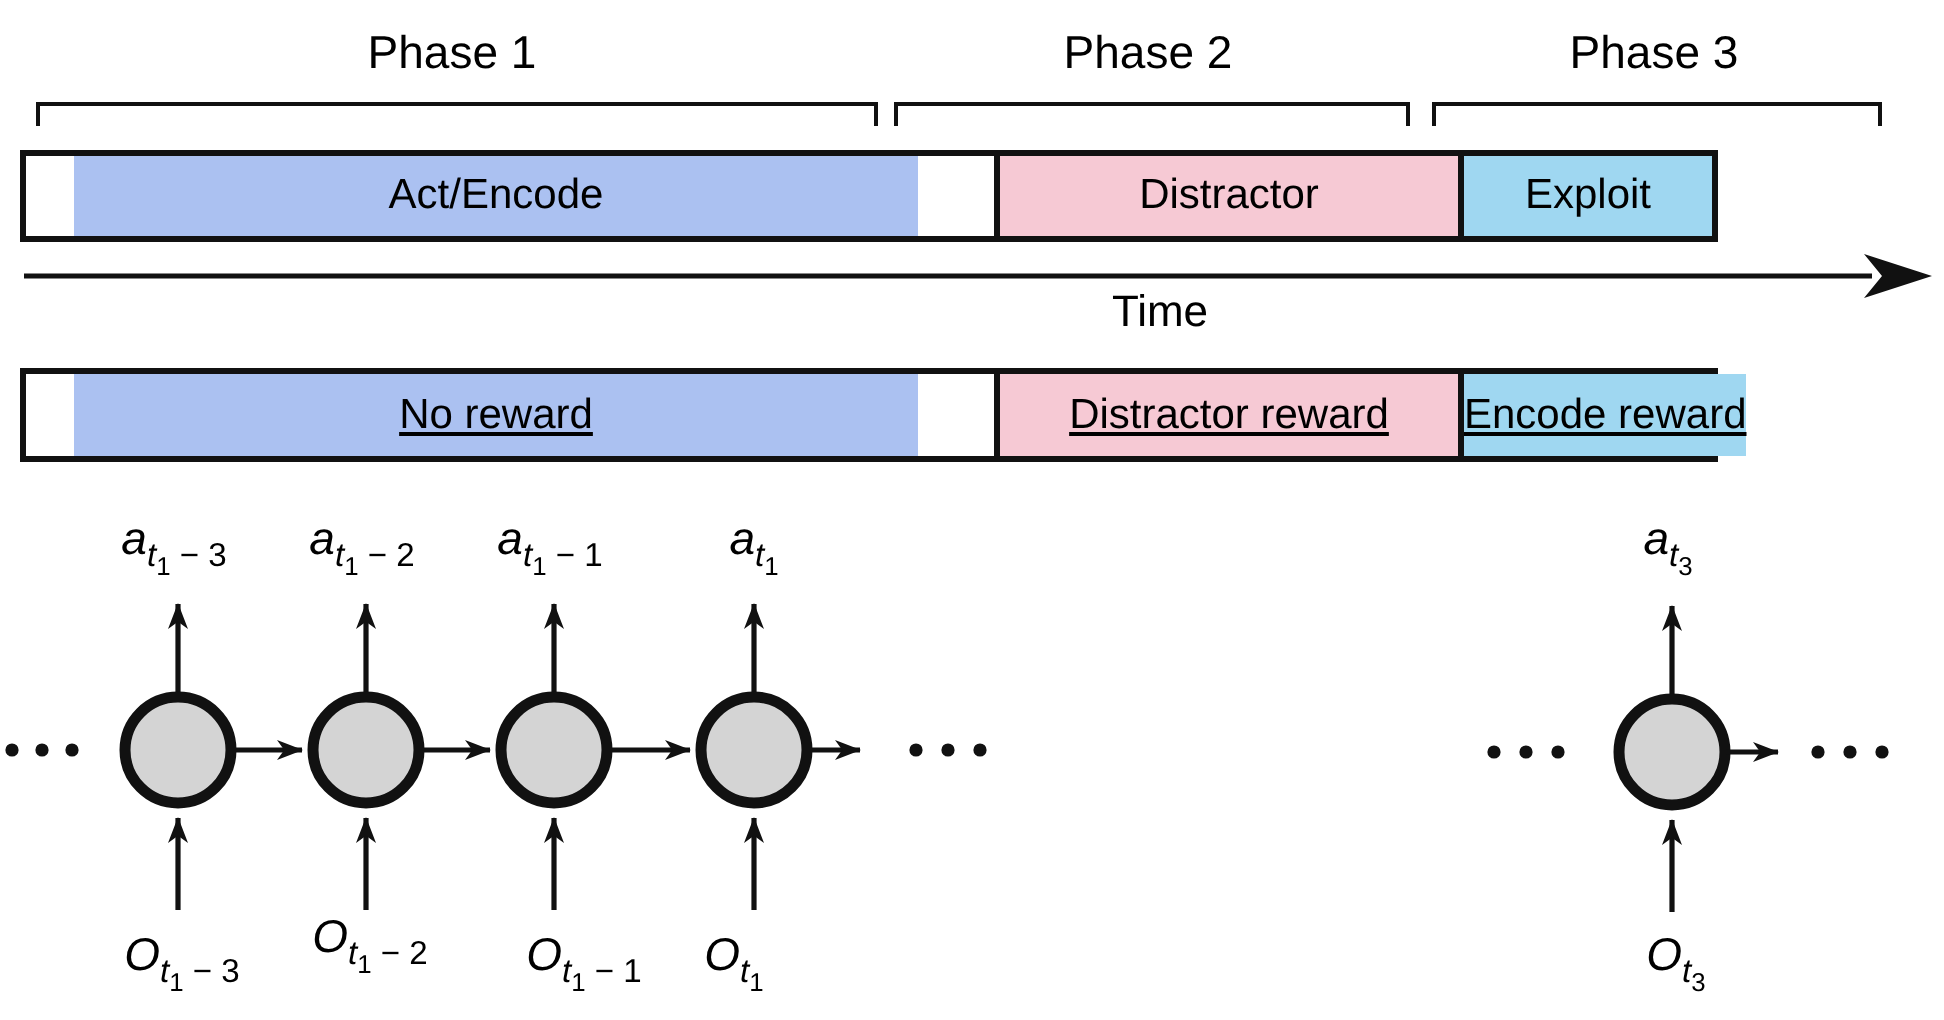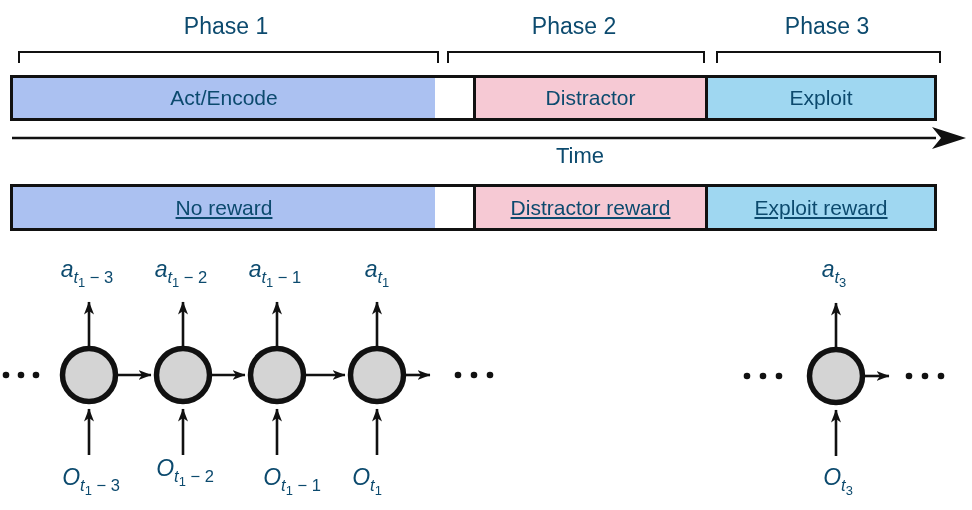--- a/index.html
+++ b/index.html
@@ -1,37 +1,38 @@
 <!DOCTYPE html>
 <html style="--c-phase1: #abc1f1; --c-phase2: #f6c9d4; --c-phase3: #9fd7f1; --c-node: #d4d4d4; --c-ink: #111111;"><head>
 <meta charset="utf-8">
 <style>
   html,body { margin:0; padding:0; background:#fff; }
   #fig {
     position:relative; width:972px; height:510px; background:#ffffff;
-    font-family:"Liberation Sans", sans-serif; color:#0c4a6e; overflow:hidden;
+    font-family:"Liberation Sans", sans-serif; color:#000000; overflow:hidden;
   }
 
   
   .phase-label {
     position:absolute; top:13px; transform:translateX(-50%);
     font-size:23px; white-space:nowrap;
   }
 
   
   .bracket {
     position:absolute; top:51px; height:10px;
     border:2px solid #111; border-bottom:none;
   }
 
   
   .bar {
-    position:absolute; left:10px; width:927px; box-sizing:border-box;
+    position:absolute; left:10px; width:849px; box-sizing:border-box;
     border:3px solid #111; display:grid;
     grid-template-columns:422px 273px 1fr;
+    padding-left:24px;
   }
   .bar .seg {
     display:flex; align-items:center; justify-content:center;
     font-size:21px; white-space:nowrap;
   }
   .seg-p1 { background:var(--c-phase1); }
   .seg-p2 { background:var(--c-phase2); border-left:3px solid #111; border-right:3px solid #111;margin-left:38px; }
   .seg-p3 { background:var(--c-phase3); }
   #activity-bar { top:75px; height:46px; }
   #reward-bar   { top:184px; height:47px;text-decoration:underline; }
@@ -75,21 +76,21 @@
     <div class="seg seg-p1">Act/Encode</div>
     <div class="seg seg-p2">Distractor</div>
     <div class="seg seg-p3">Exploit</div>
   </div>
 
   <div id="time-label">Time</div>
 
   <div class="bar" id="reward-bar">
     <div class="seg seg-p1">No reward</div>
     <div class="seg seg-p2">Distractor reward</div>
-    <div class="seg seg-p3">Exploit reward</div>
+    <div class="seg seg-p3">Encode reward</div>
   </div>
 
   <svg id="net-svg" width="972" height="510" viewBox="0 0 972 510">
     <defs>
       <marker id="ah" markerUnits="userSpaceOnUse" markerWidth="15" markerHeight="13" refX="12.5" refY="5" orient="auto">
         <path d="M0,0 L13,5 L0,10 L3.6,5 Z" fill="#111"></path>
       </marker>
     </defs>
 
     <g>

